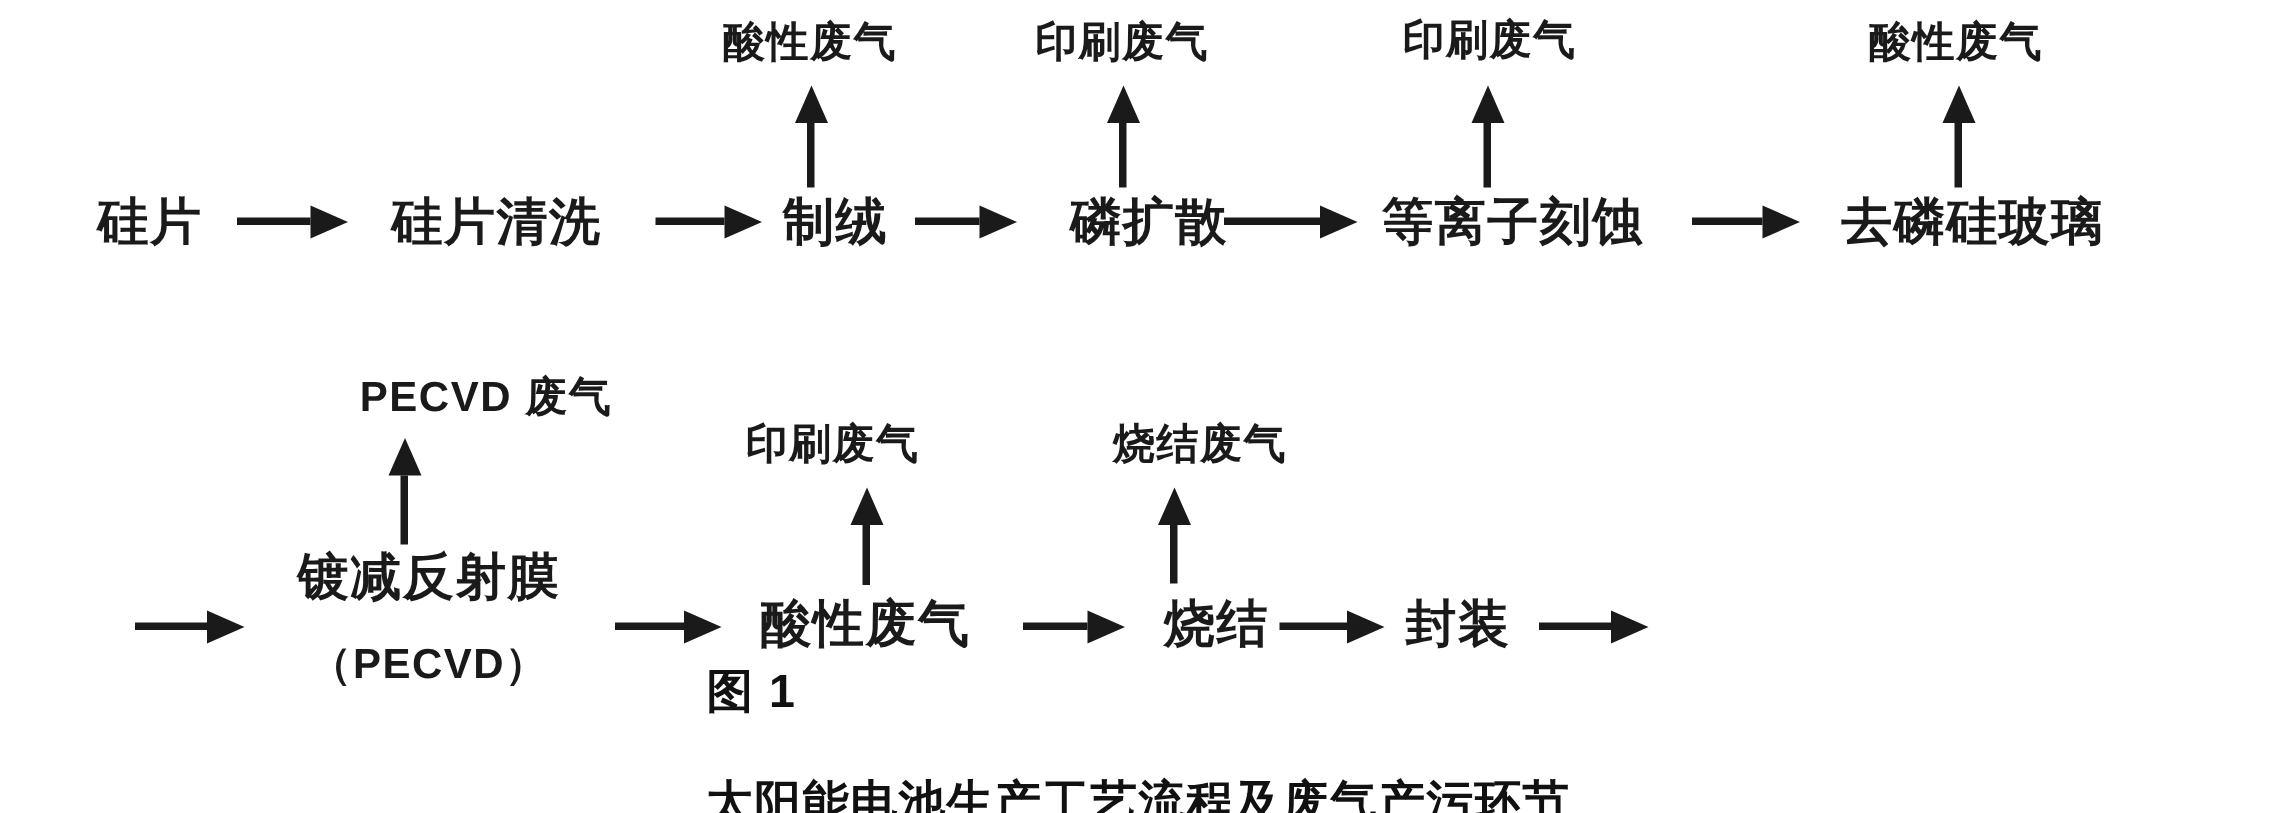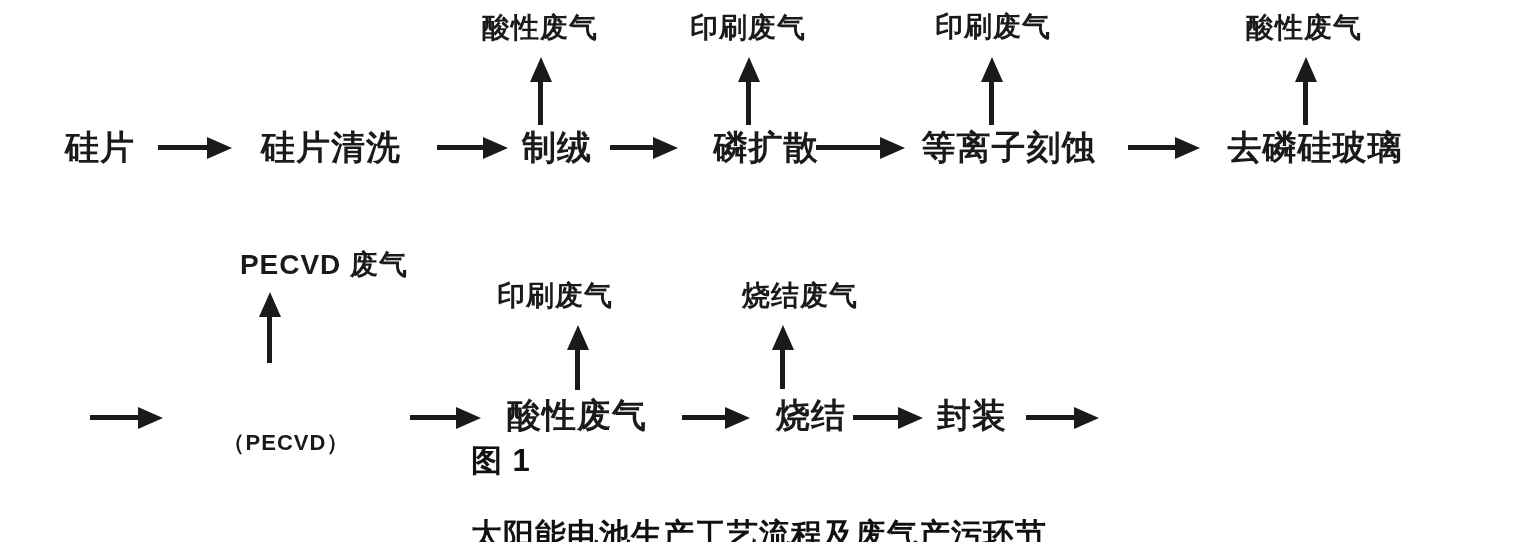--- a/index.html
+++ b/index.html
@@ -23,21 +23,21 @@
     white-space: nowrap;
     font-weight: 700;
     font-size: 34px;
     letter-spacing: 1px;
     color: #1a1a1a;
   }
   .emission {
     font-size: 28px;
   }
   .sub {
-    font-size: 22px;
+    font-size: 28px;
   }
   .caption {
     position: absolute;
     transform: translate(-50%, -50%);
     display: flex;
     align-items: baseline;
     gap: 32px;
     white-space: nowrap;
     font-weight: 700;
     font-size: 31px;
@@ -110,20 +110,21 @@
   <div class="h-arrow" style="left:1128px; top:145px; width:47px;"></div>
 
   <div class="txt emission" style="left:288px; top:265px;margin-left:36px;">PECVD 废气</div>
   <div class="txt emission" style="left:555px; top:296px;">印刷废气</div>
   <div class="txt emission" style="left:782px; top:296px;margin-left:18px;">烧结废气</div>
 
   <div class="v-arrow" style="left:267px; top:317px; height:46px;"></div>
   <div class="v-arrow" style="left:575px; top:350px; height:40px;"></div>
   <div class="v-arrow" style="left:780px; top:350px; height:39px;"></div>
 
+  <div class="txt" style="left:286px;  top:385px;">镀减反射膜</div>
   <div class="txt sub" style="left:286px;  top:443px;">（PECVD）</div>
   <div class="txt" style="left:577px;  top:416px;">酸性废气</div>
   <div class="txt" style="left:797px;  top:416px;margin-left:14px;">烧结</div>
   <div class="txt" style="left:972px;  top:416px;">封装</div>
 
   <div class="h-arrow" style="left:90px;   top:415px; width:48px;"></div>
   <div class="h-arrow" style="left:410px;  top:415px; width:46px;"></div>
   <div class="h-arrow" style="left:682px;  top:415px; width:43px;"></div>
   <div class="h-arrow" style="left:853px;  top:415px; width:45px;"></div>
   <div class="h-arrow" style="left:1026px; top:415px; width:48px;"></div>

